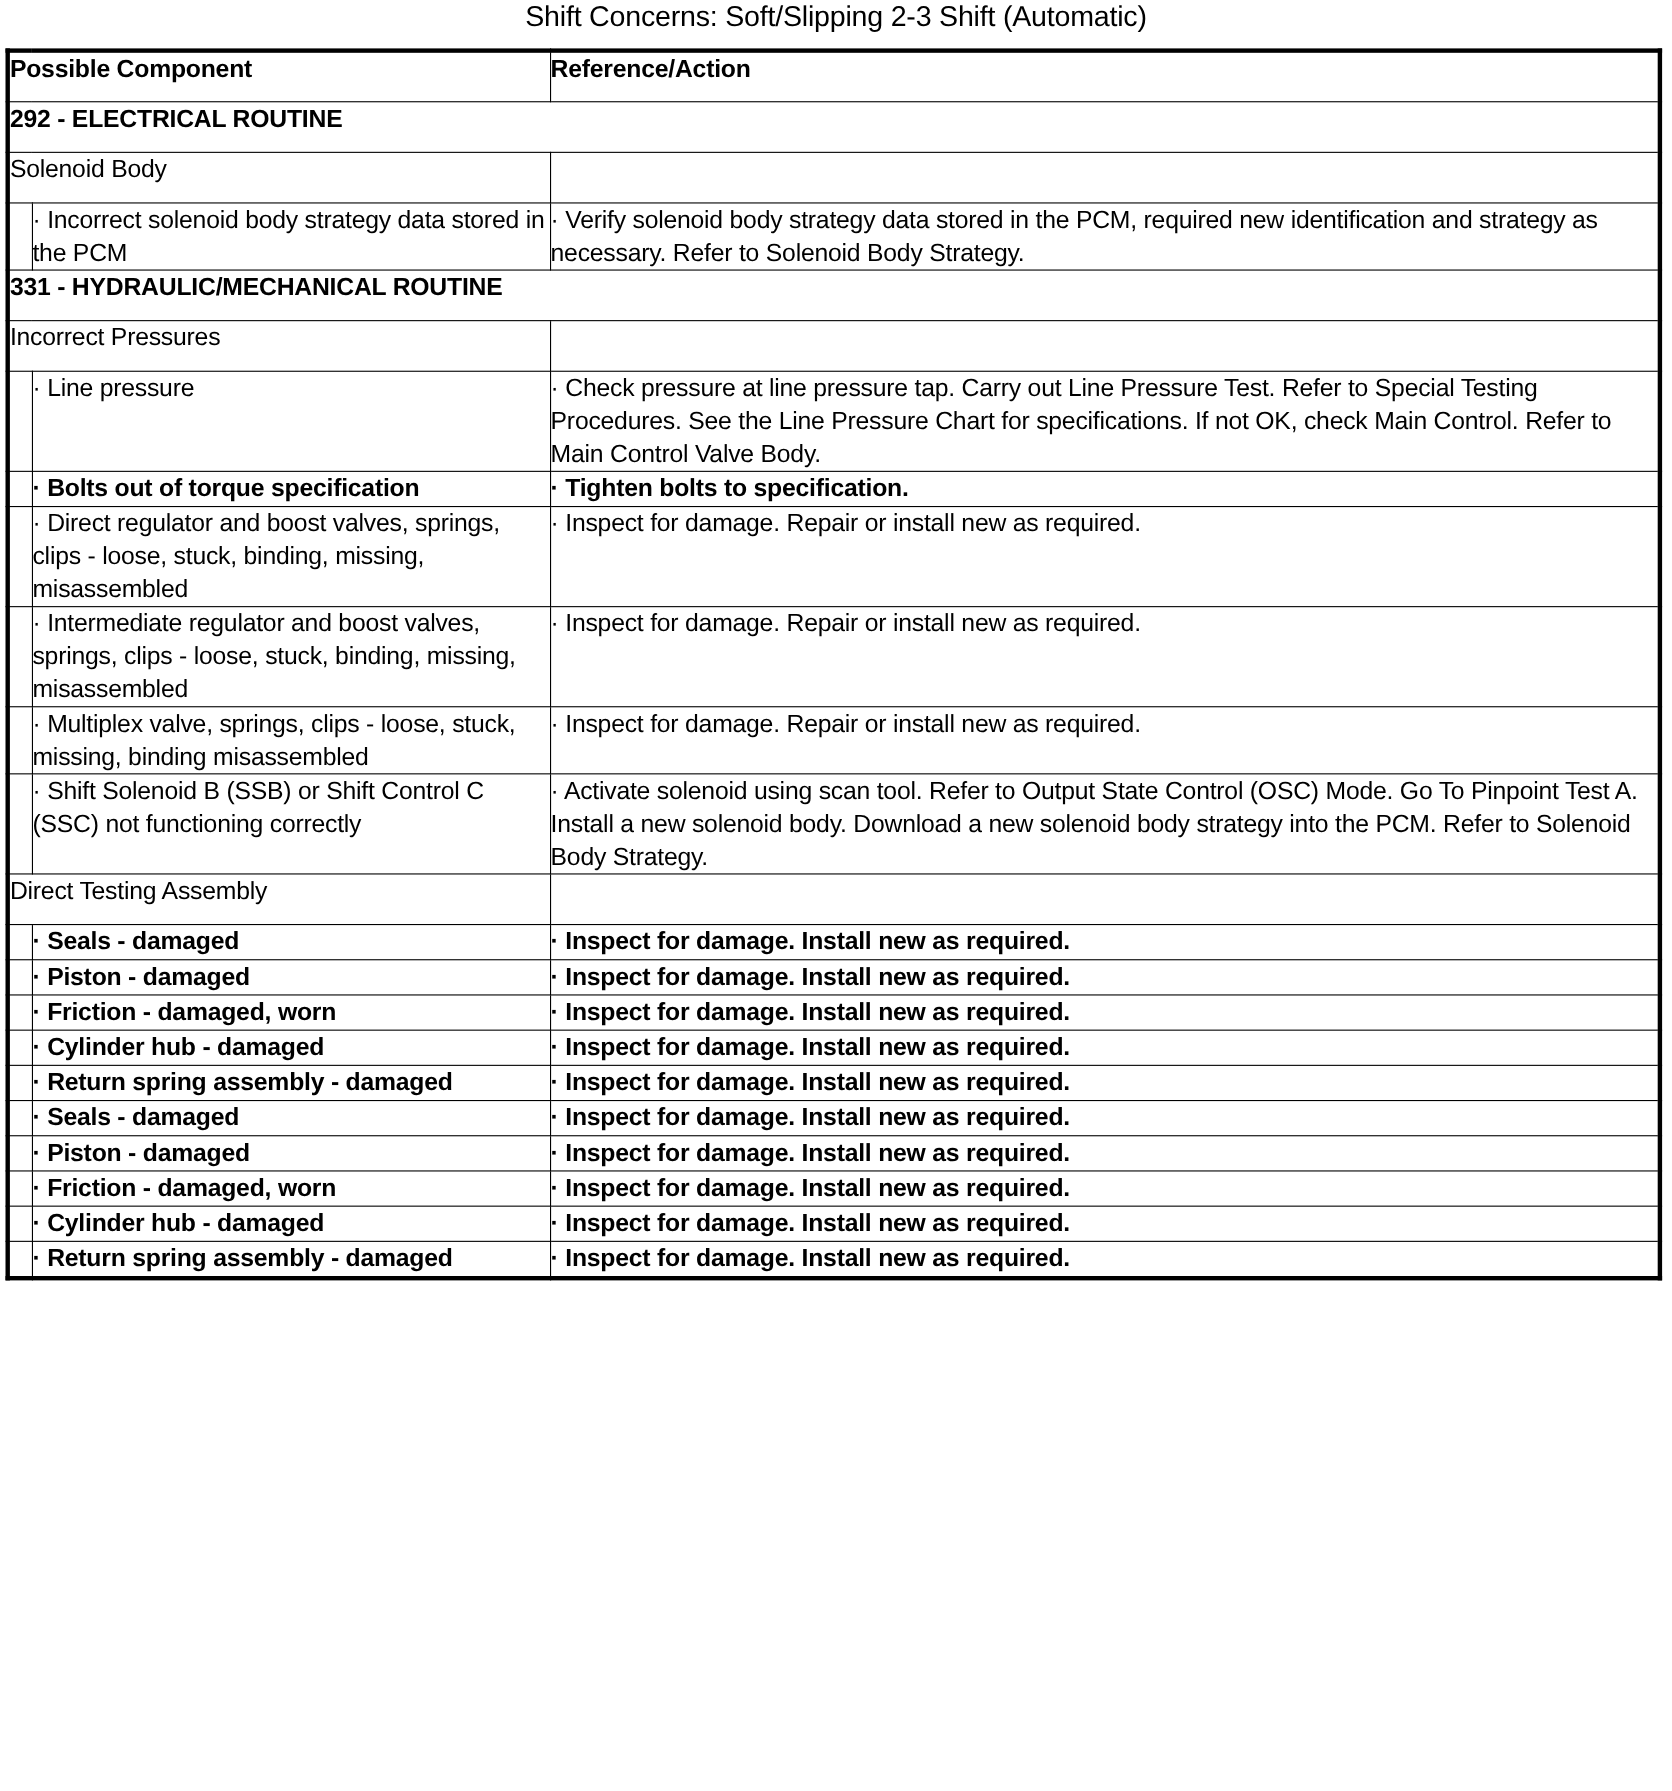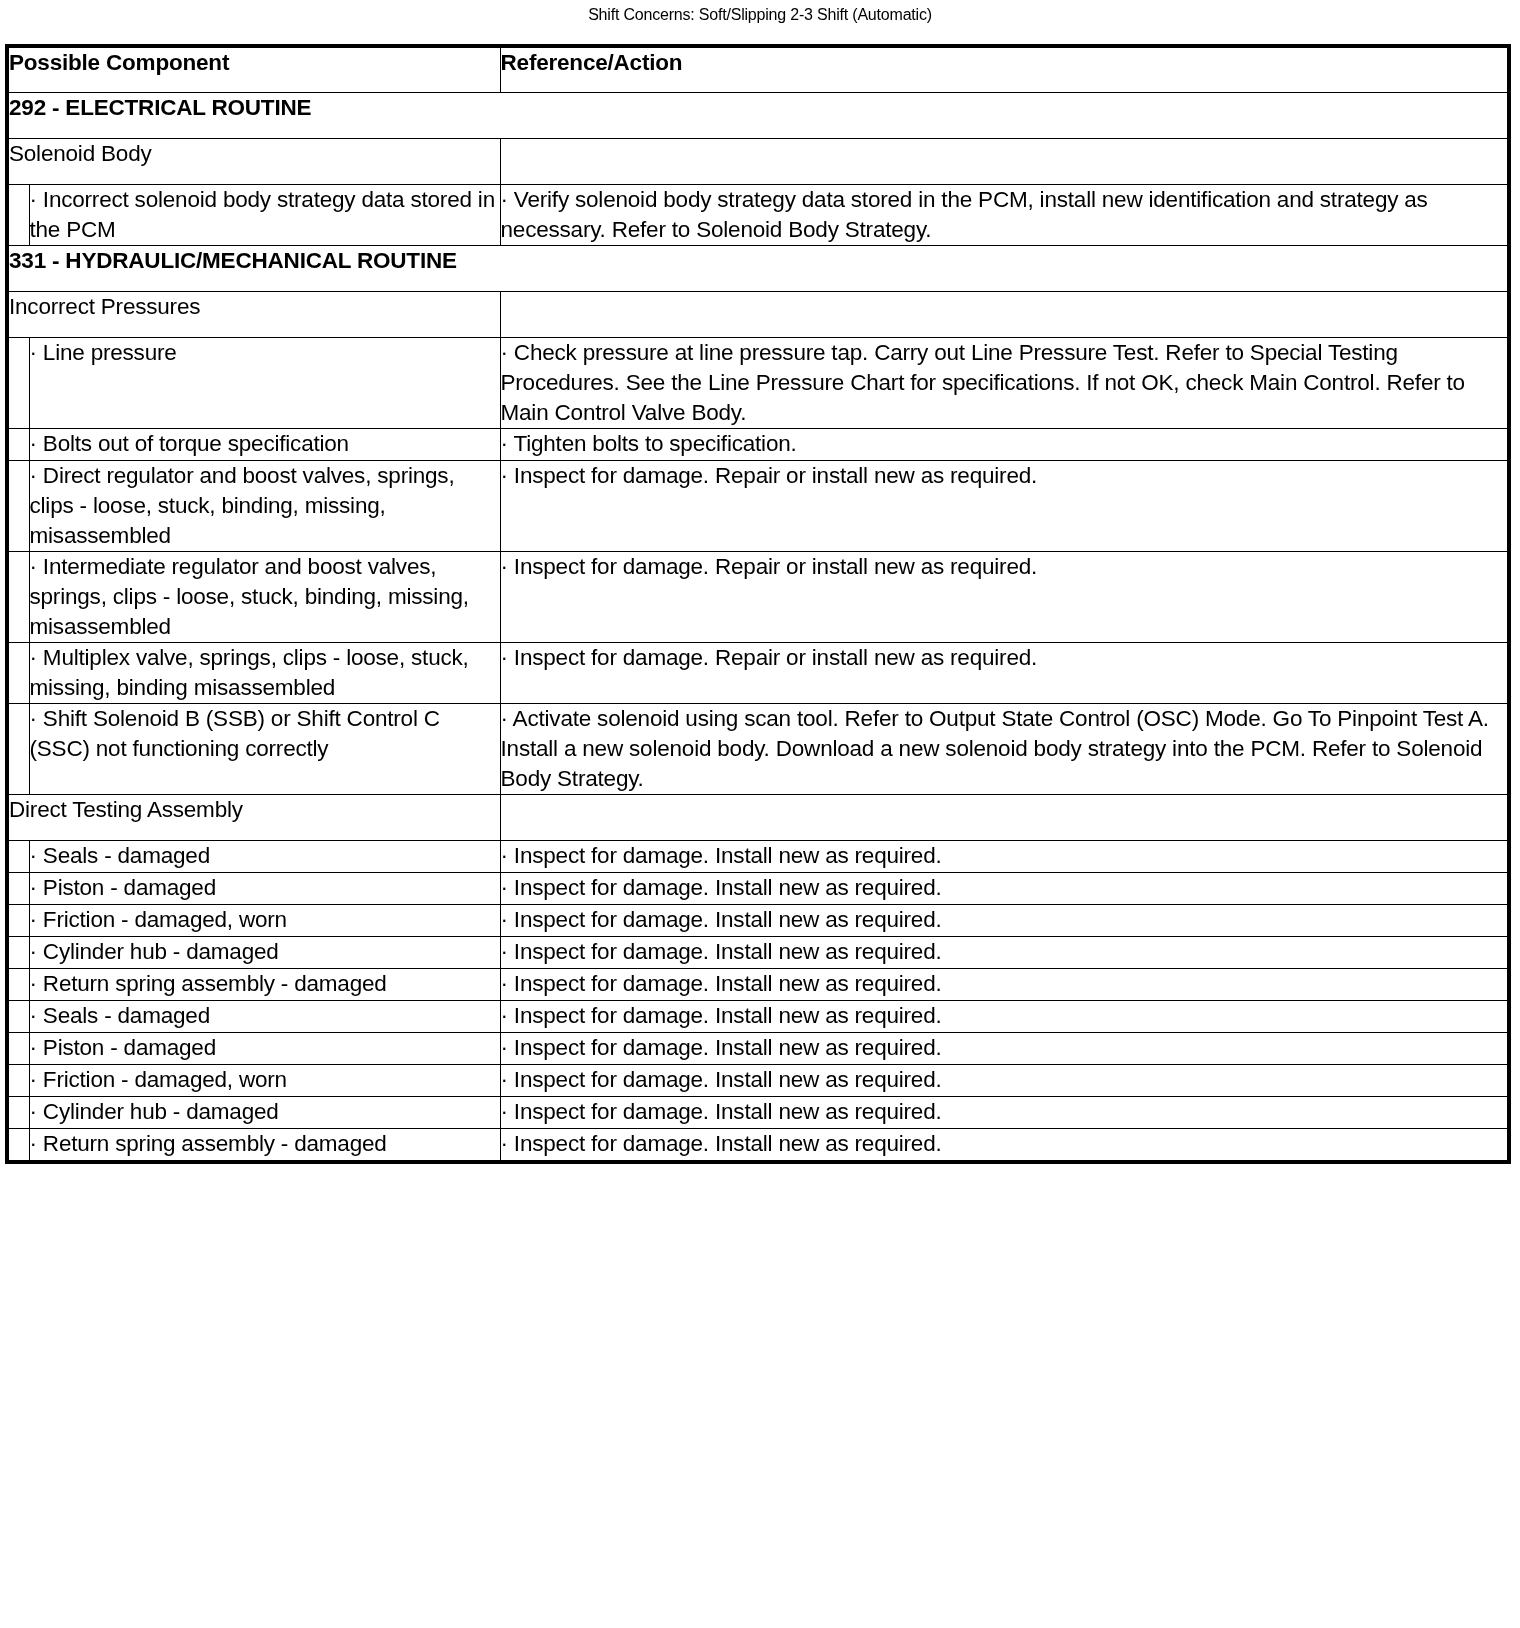--- a/index.html
+++ b/index.html
@@ -14,21 +14,21 @@
     font-family: "Liberation Sans", sans-serif;
     color: #000000;
     overflow: hidden;
   }
   .title {
     position: absolute;
     top: 2px;
     left: 0;
     width: 1520px;
     text-align: center;
-    font-size: 16px;
+    font-size: 26px;
     line-height: 26px;
     letter-spacing: -0.2px;
   }
   table.concerns {
     position: absolute;
     top: 44px;
     left: 5px;
     width: 1506px;
     border-collapse: collapse;
     border: 4px solid #000;
@@ -68,20 +68,21 @@
   }
   td.indent { }
   td.item {
     padding: 8px 6px 8px 7px;
   }
   td.action {
     padding: 8px 12px 8px 9px;
   }
   tr.single td.item, tr.single td.action {
     height: 31px;
+    font-weight: bold;
   }
 </style>
 </head>
 <body>
 
 <div class="title">Shift Concerns: Soft/Slipping 2-3 Shift (Automatic)</div>
 
 <table class="concerns">
   <colgroup>
     <col class="c-indent">
@@ -99,21 +100,21 @@
     <tr>
       <td class="routine" colspan="3">292 - ELECTRICAL ROUTINE</td>
     </tr>
     <tr>
       <td class="group" colspan="2">Solenoid Body</td>
       <td></td>
     </tr>
     <tr>
       <td class="indent"></td>
       <td class="item">· Incorrect solenoid body strategy data stored in the PCM</td>
-      <td class="action">· Verify solenoid body strategy data stored in the PCM, install new identification and strategy as necessary. Refer to Solenoid Body Strategy.</td>
+      <td class="action">· Verify solenoid body strategy data stored in the PCM, required new identification and strategy as necessary. Refer to Solenoid Body Strategy.</td>
     </tr>
 
     <tr>
       <td class="routine" colspan="3">331 - HYDRAULIC/MECHANICAL ROUTINE</td>
     </tr>
 
     <tr>
       <td class="group" colspan="2">Incorrect Pressures</td>
       <td></td>
     </tr>

